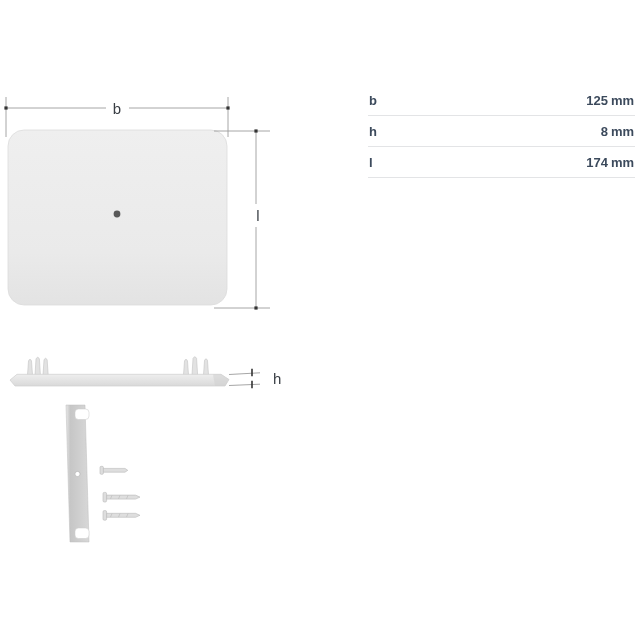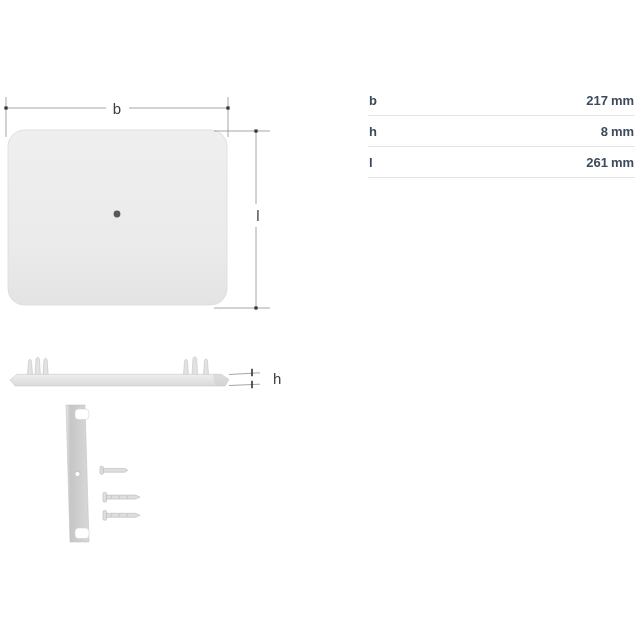--- a/index.html
+++ b/index.html
@@ -123,28 +123,28 @@
         <line x1="112" y1="513.5" x2="110.5" y2="517.1"></line>
         <line x1="120" y1="513.5" x2="118.5" y2="517.1"></line>
         <line x1="128" y1="513.5" x2="126.5" y2="517.1"></line>
       </g>
     </g>
   </svg>
 
   <div class="spec-table">
     <div class="spec-row">
       <span class="spec-label">b</span>
-      <span class="spec-value">217</span>
+      <span class="spec-value">125</span>
       <span class="spec-unit">mm</span>
     </div>
     <div class="spec-row">
       <span class="spec-label">h</span>
       <span class="spec-value">8</span>
       <span class="spec-unit">mm</span>
     </div>
     <div class="spec-row">
       <span class="spec-label">l</span>
-      <span class="spec-value">261</span>
+      <span class="spec-value">174</span>
       <span class="spec-unit">mm</span>
     </div>
   </div>
 
 </div>
 
 </body></html>

